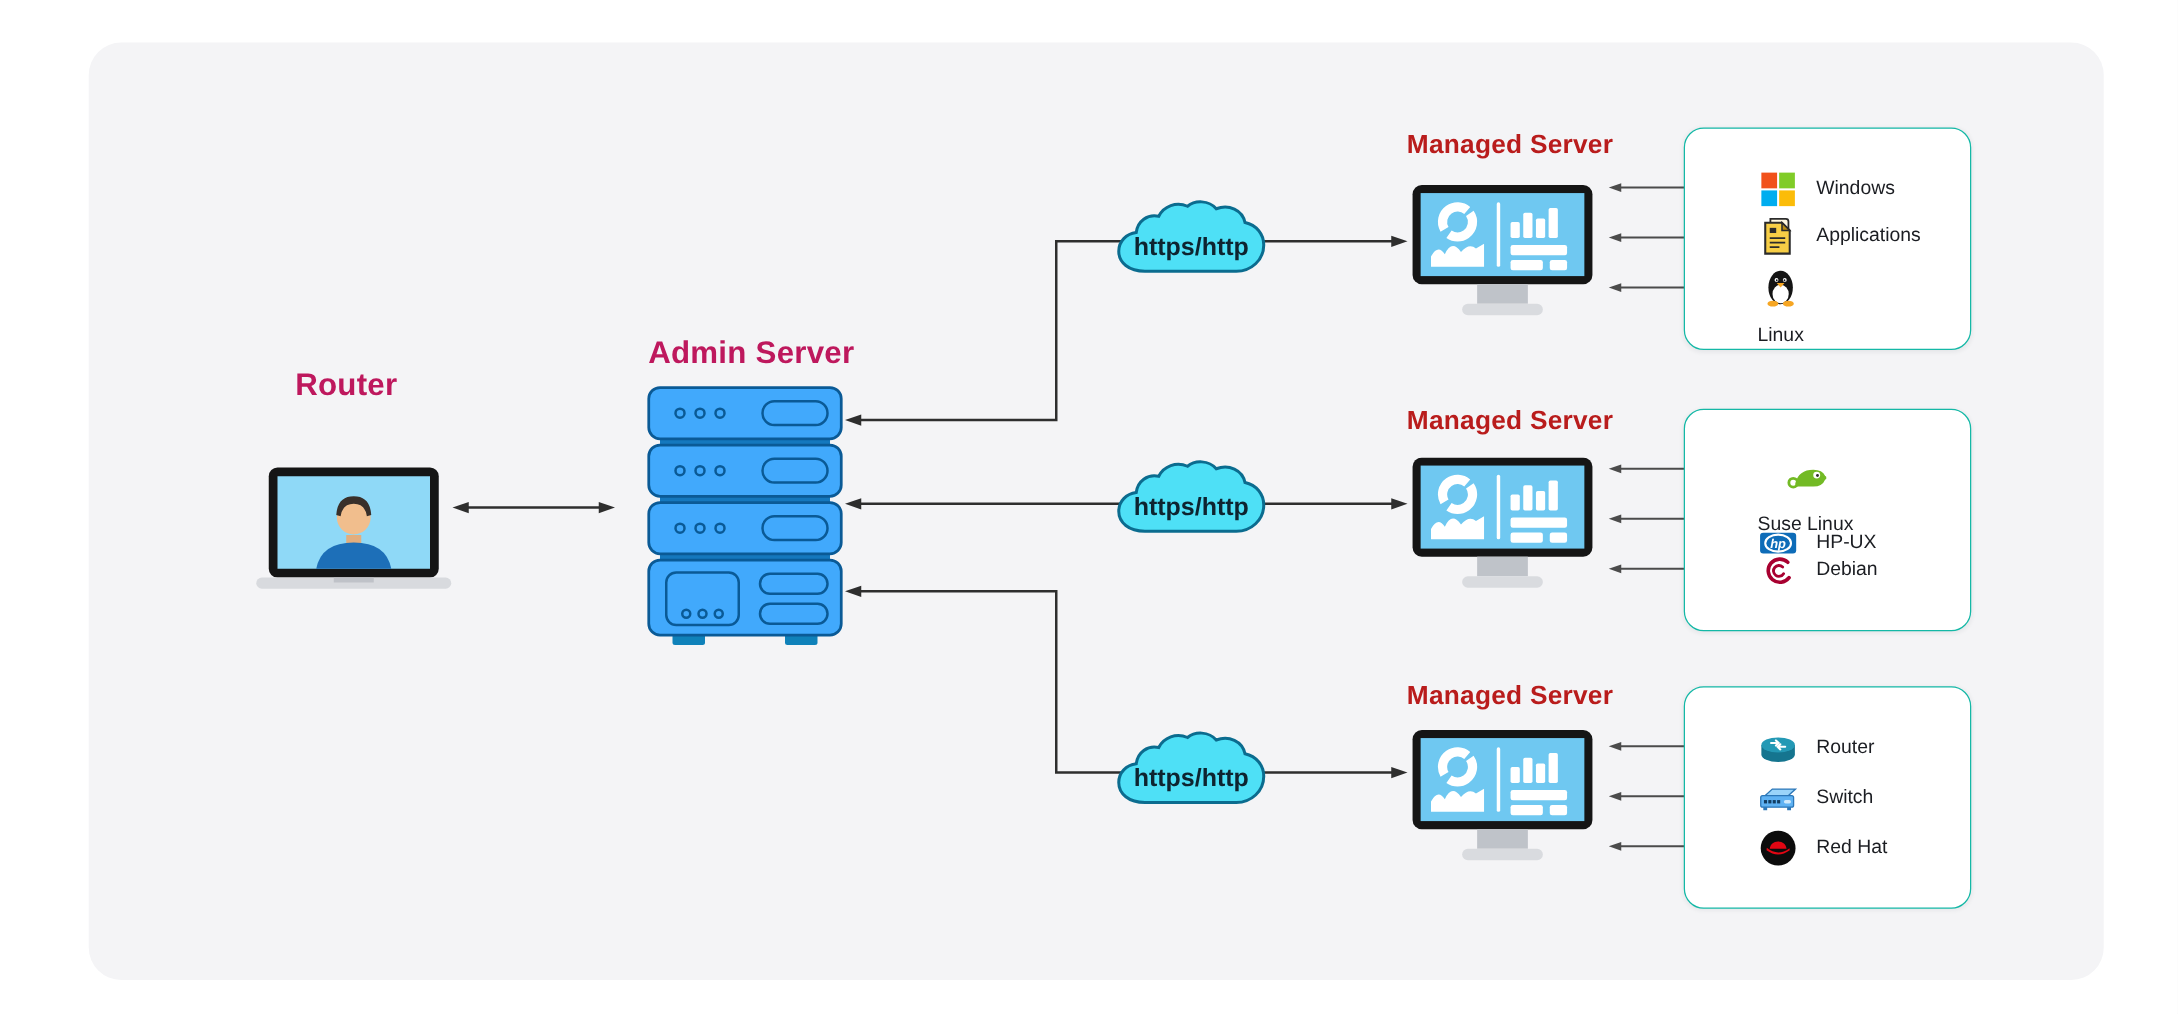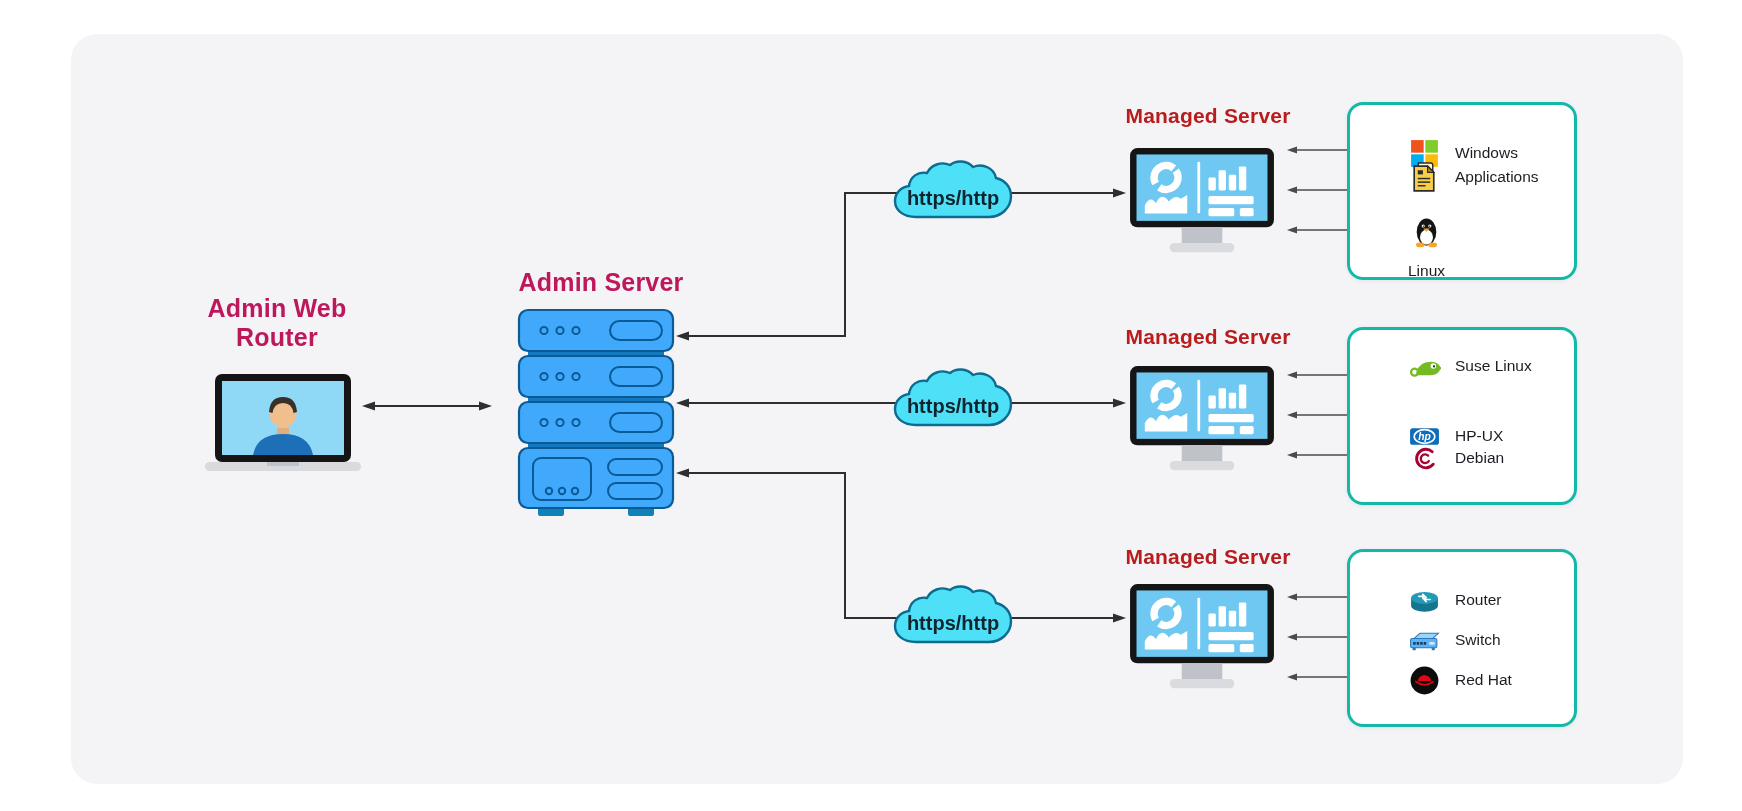--- a/index.html
+++ b/index.html
@@ -8,21 +8,21 @@
   .canvas { position:absolute; left:71px; top:34px; width:1612px; height:750px;
             background:#f4f4f6; border-radius:26px; }
   .abs { position:absolute; }
   .lbl-xl { font-size:25px; font-weight:bold; color:#be185d; text-align:center; line-height:29px; letter-spacing:.2px; }
   .lbl-lg { font-size:21px; font-weight:bold; color:#b91c1c; text-align:center; letter-spacing:.2px; }
   .cloud-wrap { position:absolute; width:124px; height:72px; }
   .cloud-wrap svg { position:absolute; inset:0; }
   .cloud-label { position:absolute; left:0; right:0; top:30px; text-align:center;
                  font-size:20px; font-weight:bold; color:#0e2430; }
   .panel { position:absolute; width:230px; height:178px; background:#ffffff; border-radius:16px;
-           box-shadow:0 1px 4px rgba(20,30,40,.07); border:3px solid #14b8a6; }
+           box-shadow:0 1px 4px rgba(20,30,40,.07); border:1px solid #14b8a6; }
   .panel-row { position:absolute; left:58px; height:36px; display:flex; align-items:center; gap:14px; }
   .panel-row .oslabel { font-size:15.5px; color:#1b1d22; white-space:nowrap; }
   .icon32 { width:33px; height:33px; flex:0 0 33px; }
   svg text { font-family:"Liberation Sans", sans-serif; }
 </style>
 </head>
 <body>
 
 <div class="stage">
   <div class="canvas"></div>
@@ -72,21 +72,20 @@
       <polygon points="1287,597 1297,593.5 1297,600.5"></polygon>
         <polygon points="1401,597 1391,593.5 1391,600.5"></polygon>
       <polygon points="1287,637 1297,633.5 1297,640.5"></polygon>
         <polygon points="1401,637 1391,633.5 1391,640.5"></polygon>
       <polygon points="1287,677 1297,673.5 1297,680.5"></polygon>
         <polygon points="1401,677 1391,673.5 1391,680.5"></polygon>
     </g>
   </svg>
 
   <div class="abs lbl-xl" style="left:147px; top:294px; width:260px;">
-    <div>Admin Web</div>
     <div>Router</div>
   </div>
 
   <svg class="abs" style="left:193px; top:372px;" width="180" height="104" viewBox="0 0 180 104">
     <rect x="22" y="2" width="136" height="88" rx="7" fill="#151515"></rect>
     <rect x="29" y="9" width="122" height="74" fill="#8fd9f7"></rect>
     <g>
       <rect x="84" y="56" width="12" height="10" fill="#e2ae7e"></rect>
       <circle cx="90" cy="42" r="13.5" fill="#f1be8d"></circle>
       <path d="M76 40 q1 -15 14 -15 q13 0 14 15 l-3.5 1 q-1.5 -10 -10.5 -10 q-9 0 -10.5 10 z" fill="#39302a"></path>
@@ -219,21 +218,21 @@
   <div class="panel" style="left:1347px; top:102px;">
     <div class="panel-row" style="top:30px;">
       <svg class="icon32" viewBox="0 0 32 32">
         <rect x="3" y="3" width="12.2" height="12.2" fill="#f1511b"></rect>
         <rect x="16.8" y="3" width="12.2" height="12.2" fill="#80cc28"></rect>
         <rect x="3" y="16.8" width="12.2" height="12.2" fill="#00adef"></rect>
         <rect x="16.8" y="16.8" width="12.2" height="12.2" fill="#fbbc09"></rect>
       </svg>
       <span class="oslabel">Windows</span>
     </div>
-    <div class="panel-row" style="top:54px;justify-content:center;">
+    <div class="panel-row" style="top:68px;justify-content:center;">
       <svg class="icon32" viewBox="0 0 32 32">
         <path d="M10 2 h12 q2 0 2 2 v22 h-14 z" fill="#fff8e0" stroke="#2b2b2b" stroke-width="1.4"></path>
         <path d="M6 5 h13 l6 6 v18 h-19 z" fill="#f7ce46" stroke="#2b2b2b" stroke-width="1.6"></path>
         <path d="M19 5 l6 6 h-6 z" fill="#b98b12" stroke="#2b2b2b" stroke-width="1.2"></path>
         <rect x="9.5" y="9" width="5" height="4" fill="#2b2b2b"></rect>
         <g stroke="#2b2b2b" stroke-width="1.4">
           <line x1="9.5" y1="17" x2="21.5" y2="17"></line>
           <line x1="9.5" y1="20.5" x2="21.5" y2="20.5"></line>
           <line x1="9.5" y1="24" x2="17" y2="24"></line>
         </g>
@@ -250,21 +249,21 @@
           <circle cx="19" cy="10.8" r="0.7" fill="#141414"></circle>
         <path d="M13 13 h6 l-3 3.4 z" fill="#f6a623"></path>
         <ellipse cx="10" cy="29" rx="4.2" ry="2.3" fill="#f6a623"></ellipse>
         <ellipse cx="22" cy="29" rx="4.2" ry="2.3" fill="#f6a623"></ellipse>
       </svg>
       <span class="oslabel">Linux</span>
     </div>
   </div>
 
   <div class="panel" style="left:1347px; top:327px;">
-    <div class="panel-row" style="top:18px;">
+    <div class="panel-row" style="top:36px;flex-direction:column;">
       <svg class="icon32" viewBox="0 0 32 32">
         <circle cx="6.4" cy="21.5" r="3.4" fill="none" stroke="#73ba25" stroke-width="2.2"></circle>
         <path d="M8 22 q2.5 -10.5 14 -10.5 q7 0 9.2 4.8 l2.6 1.6 -2.6 1.1 q-2.2 5.5 -9.2 5.5 h-14 z" fill="#73ba25"></path>
         <circle cx="24.6" cy="15.6" r="2.7" fill="#ffffff"></circle>
         <circle cx="25.2" cy="15.9" r="1.1" fill="#2c2c2c"></circle>
       </svg>
       <span class="oslabel">Suse Linux</span>
     </div>
     <div class="panel-row" style="top:88px;justify-content:flex-end;">
       <svg class="icon32" viewBox="0 0 32 32">

